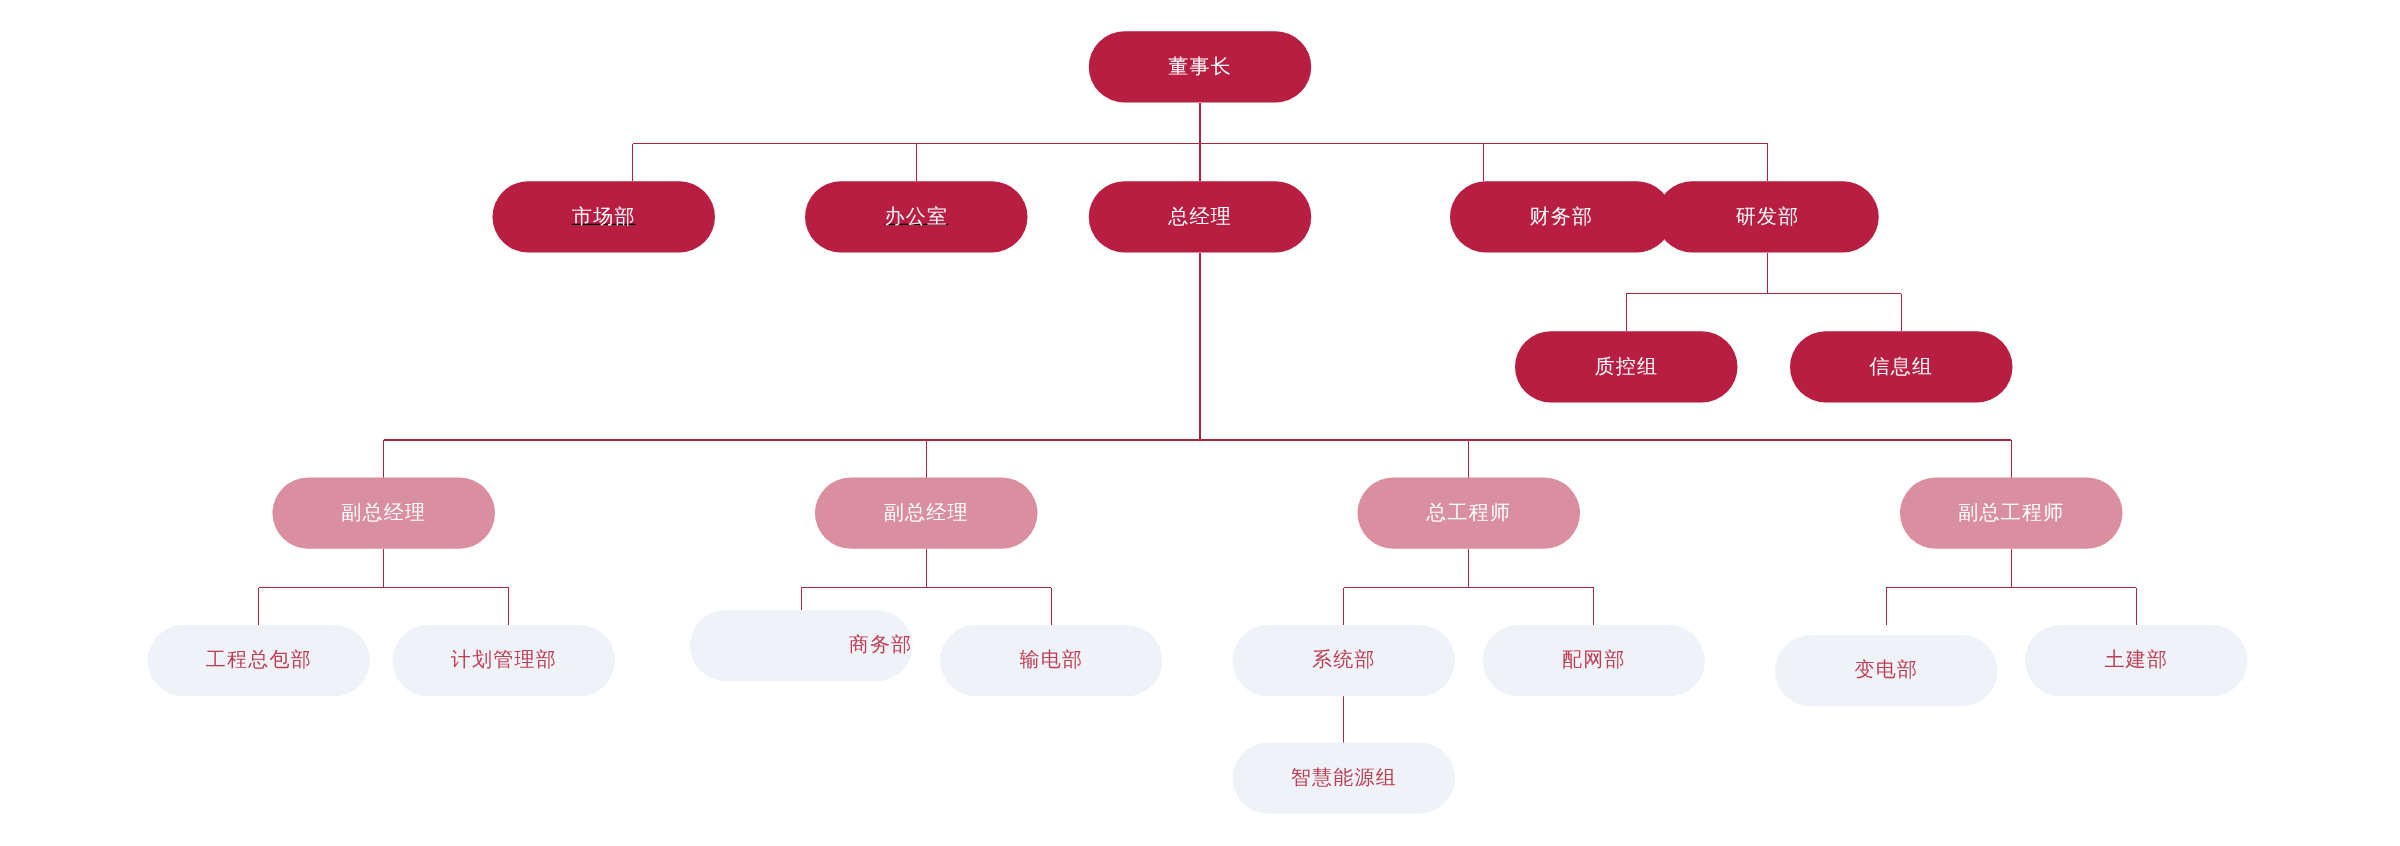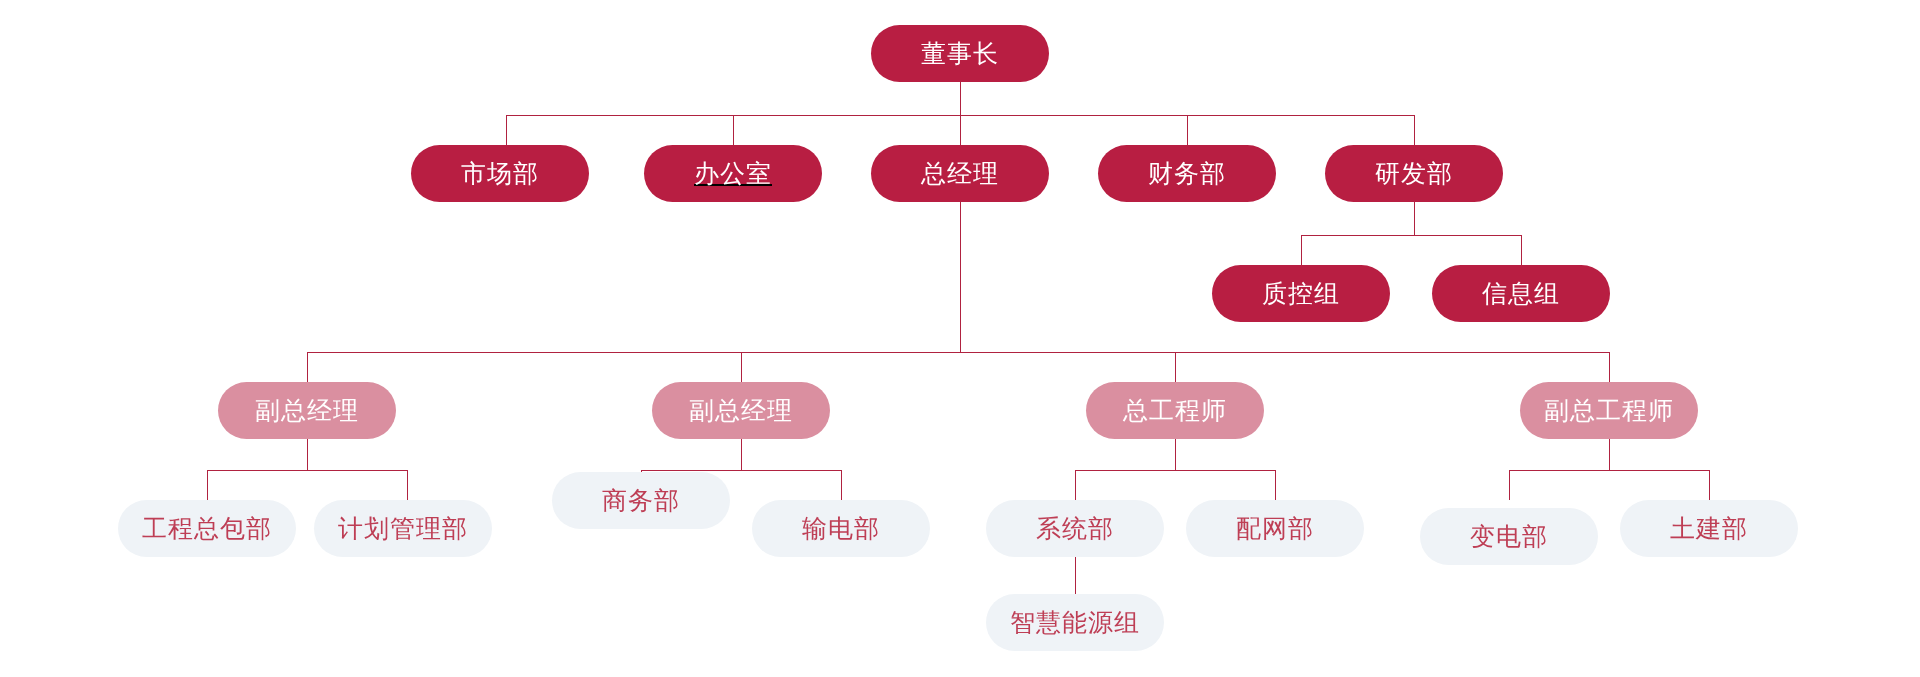--- a/index.html
+++ b/index.html
@@ -27,21 +27,21 @@
     width: 178px;
     height: 57px;
     border-radius: 29px;
     display: flex;
     align-items: center;
     justify-content: center;
     box-sizing: border-box;
     cursor: default;
   }
   .node span {
-    font-size: 25px;
+    font-size: 16px;
     letter-spacing: 1px;
     line-height: 1;
     white-space: nowrap;
   }
   .node.primary   { background: var(--primary-fill); }
   .node.primary span   { color: var(--primary-text); }
   .node.secondary { background: var(--secondary-fill); }
   .node.secondary span { color: var(--secondary-text); }
   .node.leaf      { background: var(--leaf-fill); }
   .node.leaf span      { color: var(--leaf-text); }
@@ -83,30 +83,30 @@
       <line x1="1609" y1="439" x2="1609" y2="470" stroke="#b02240" stroke-width="1" shape-rendering="crispEdges"></line>
       <line x1="1509" y1="470" x2="1709" y2="470" stroke="#b02240" stroke-width="1" shape-rendering="crispEdges"></line>
       <line x1="1509" y1="470" x2="1509" y2="500" stroke="#b02240" stroke-width="1" shape-rendering="crispEdges"></line>
       <line x1="1709" y1="470" x2="1709" y2="500" stroke="#b02240" stroke-width="1" shape-rendering="crispEdges"></line>
       <line x1="1075" y1="557" x2="1075" y2="594" stroke="#b02240" stroke-width="1" shape-rendering="crispEdges"></line>
     </svg>
   <div id="nodes">
       <div class="node primary" style="left: 871px; top: 25px;">
         <span>董事长</span>
       </div>
-      <div class="node primary" style="left: 411px; top: 145px;">
+      <div class="node primary" style="left: 394px; top: 145px; text-decoration: underline;">
         <span>市场部</span>
       </div>
       <div class="node primary" style="left: 644px; top: 145px; text-decoration: underline;">
         <span>办公室</span>
       </div>
       <div class="node primary" style="left: 871px; top: 145px;">
         <span>总经理</span>
       </div>
-      <div class="node primary" style="left: 1098px; top: 145px;">
+      <div class="node primary" style="left: 1160px; top: 145px; font-family: Liberation Mono, monospace;">
         <span>财务部</span>
       </div>
       <div class="node primary" style="left: 1325px; top: 145px;">
         <span>研发部</span>
       </div>
       <div class="node primary" style="left: 1212px; top: 265px;">
         <span>质控组</span>
       </div>
       <div class="node primary" style="left: 1432px; top: 265px;">
         <span>信息组</span>
@@ -122,21 +122,21 @@
       </div>
       <div class="node secondary" style="left: 1520px; top: 382px;">
         <span>副总工程师</span>
       </div>
       <div class="node leaf" style="left: 118px; top: 500px;">
         <span>工程总包部</span>
       </div>
       <div class="node leaf" style="left: 314px; top: 500px;">
         <span>计划管理部</span>
       </div>
-      <div class="node leaf" style="left: 552px; top: 472px;">
+      <div class="node leaf" style="left: 552px; top: 488px; justify-content: flex-end;">
         <span>商务部</span>
       </div>
       <div class="node leaf" style="left: 752px; top: 500px; text-align: center;">
         <span>输电部</span>
       </div>
       <div class="node leaf" style="left: 986px; top: 500px;">
         <span>系统部</span>
       </div>
       <div class="node leaf" style="left: 1186px; top: 500px;">
         <span>配网部</span>

